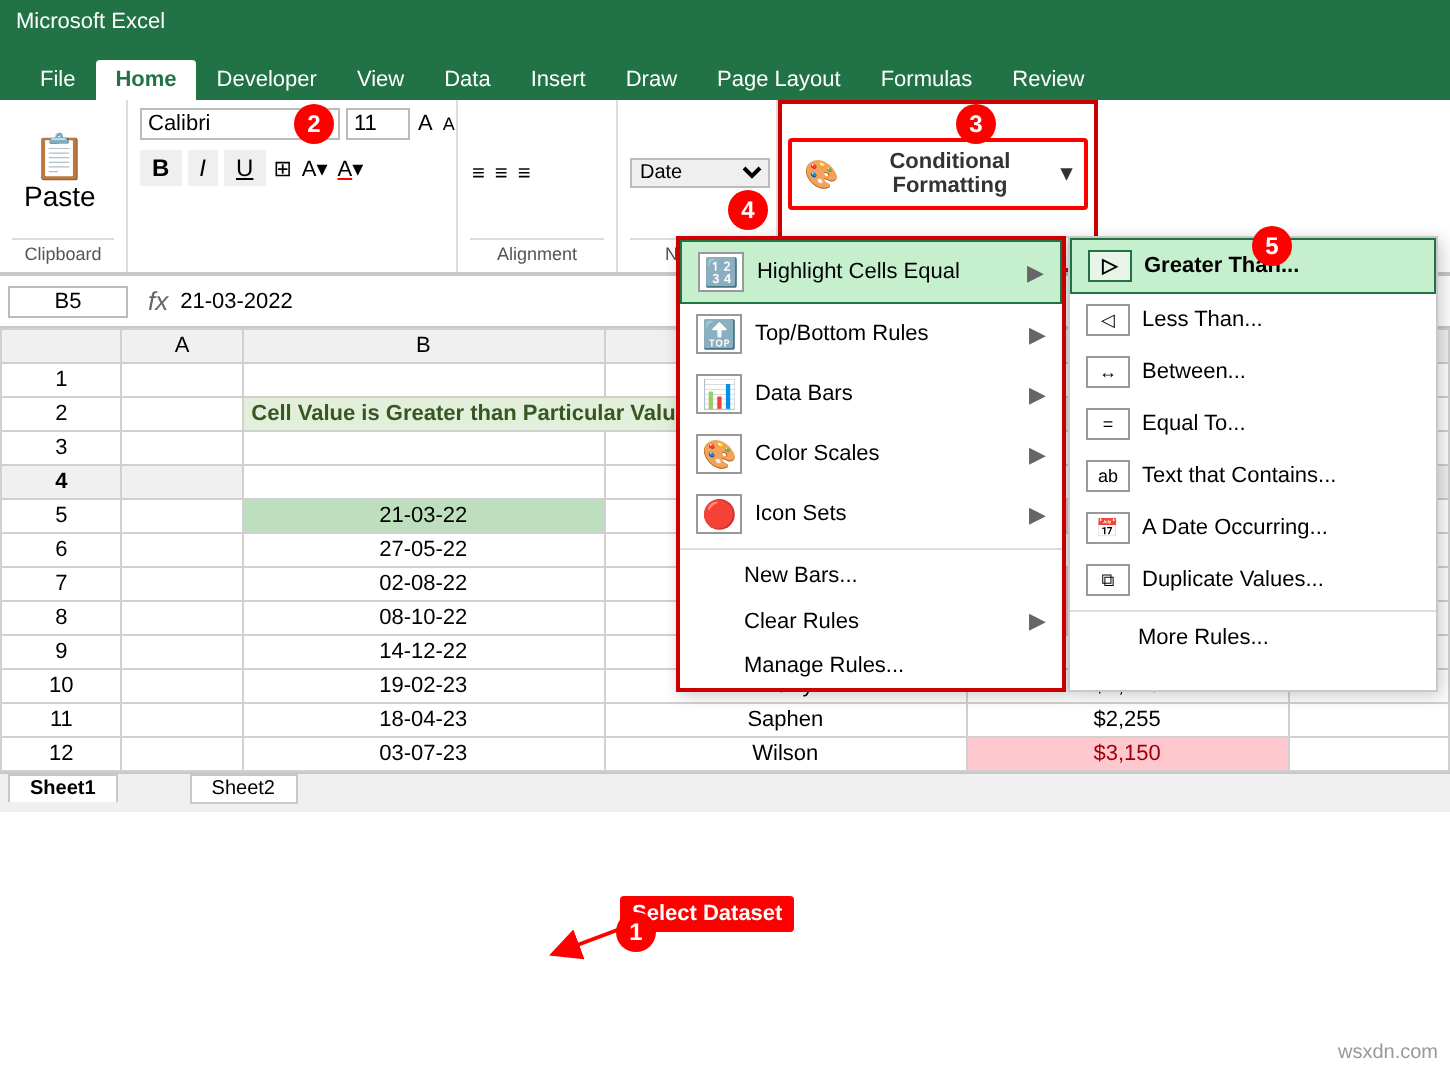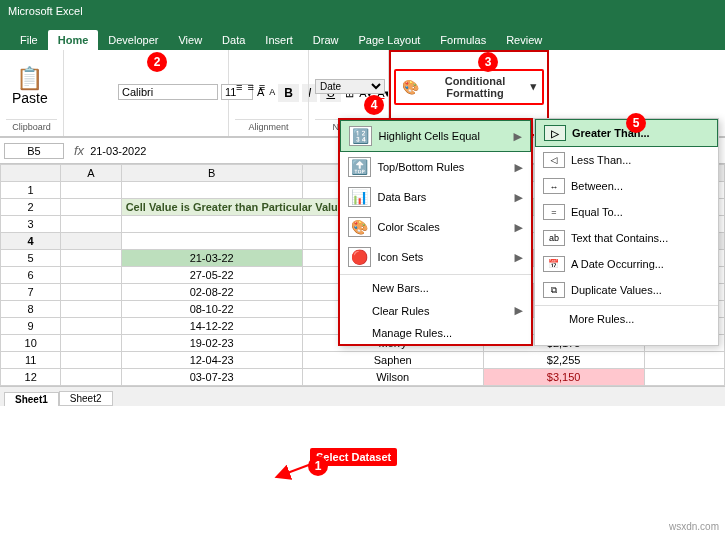--- a/index.html
+++ b/index.html
@@ -75,21 +75,21 @@
     .r-group-bottom { font-size: 9px; color: #555; text-align: center; width: 100%; padding-top: 2px; border-top: 1px solid #ddd; margin-top: auto; }
     .r-top { display: flex; align-items: center; gap: 3px; flex: 1; }
 
     .big-btn { display: flex; flex-direction: column; align-items: center; cursor: pointer; padding: 3px 6px; font-size: 10px; }
     .big-icon { font-size: 22px; line-height: 1; }
 
     .font-row1 { display: flex; align-items: center; gap: 3px; margin-bottom: 3px; }
     .font-row2 { display: flex; align-items: center; gap: 3px; }
 
     
-    .sheet-tabs { background: #f0f0f0; border-top: 1px solid #c8c8c8; display: flex; align-items: flex-end; height: 20px; padding-left: 4px; }
+    .sheet-tabs { background: #f0f0f0; border-top: 1px solid #c8c8c8; display: flex; align-items: flex-start; height: 20px; padding-left: 4px; gap: 36px; }
     .sheet-tab { border: 1px solid #c8c8c8; background: #fff; padding: 1px 10px; font-size: 10px; cursor: pointer; }
     .sheet-tab.active { border-bottom: none; background: #fff; font-weight: bold; }
 
     
     .num-fmt-area { display: flex; flex-direction: column; }
   </style>
 </head>
 <body>
 
 <div class="title-bar">
@@ -115,21 +115,21 @@
     <div class="r-top">
       <div class="big-btn">
         <div class="big-icon">📋</div>
         <span style="font-size:14px">Paste</span>
       </div>
     </div>
     <div class="r-group-bottom">Clipboard</div>
   </div>
 
   <div class="r-group" style="width:165px">
-    <div style="display:flex; flex-direction:row; gap:2px; flex:1; width:100%;margin-left:48px;">
+    <div style="display:flex; flex-direction:column; gap:2px; flex:1; width:100%;">
       <div class="font-row1">
         <input class="font-name-box" value="Calibri" style="width: 100px; border: 1px solid rgb(187, 187, 187); font-size: 11px; padding: 1px 3px;">
         <input class="font-size-box" value="11" style="width: 32px; border: 1px solid rgb(187, 187, 187); font-size: 11px; padding: 1px 3px;">
         <button style="font-size:11px; border:1px solid transparent; cursor:pointer; background:none;">A</button>
         <button style="font-size:9px; border:1px solid transparent; cursor:pointer; background:none;">A</button>
       </div>
       <div class="font-row2">
         <button class="font-btn bold">B</button>
         <button class="font-btn italic">I</button>
         <button class="font-btn underline">U</button>
@@ -266,21 +266,21 @@
         <td class="col-a">10</td>
         <td></td>
         <td>19-02-23</td>
         <td>Merry</td>
         <td>$2,175</td>
         <td></td>
       </tr>
       <tr class="data-row">
         <td class="col-a">11</td>
         <td></td>
-        <td>12-04-23</td>
+        <td>18-04-23</td>
         <td>Saphen</td>
         <td>$2,255</td>
         <td></td>
       </tr>
       <tr class="data-row">
         <td class="col-a">12</td>
         <td></td>
         <td>03-07-23</td>
         <td>Wilson</td>
         <td class="highlighted">$3,150</td>

